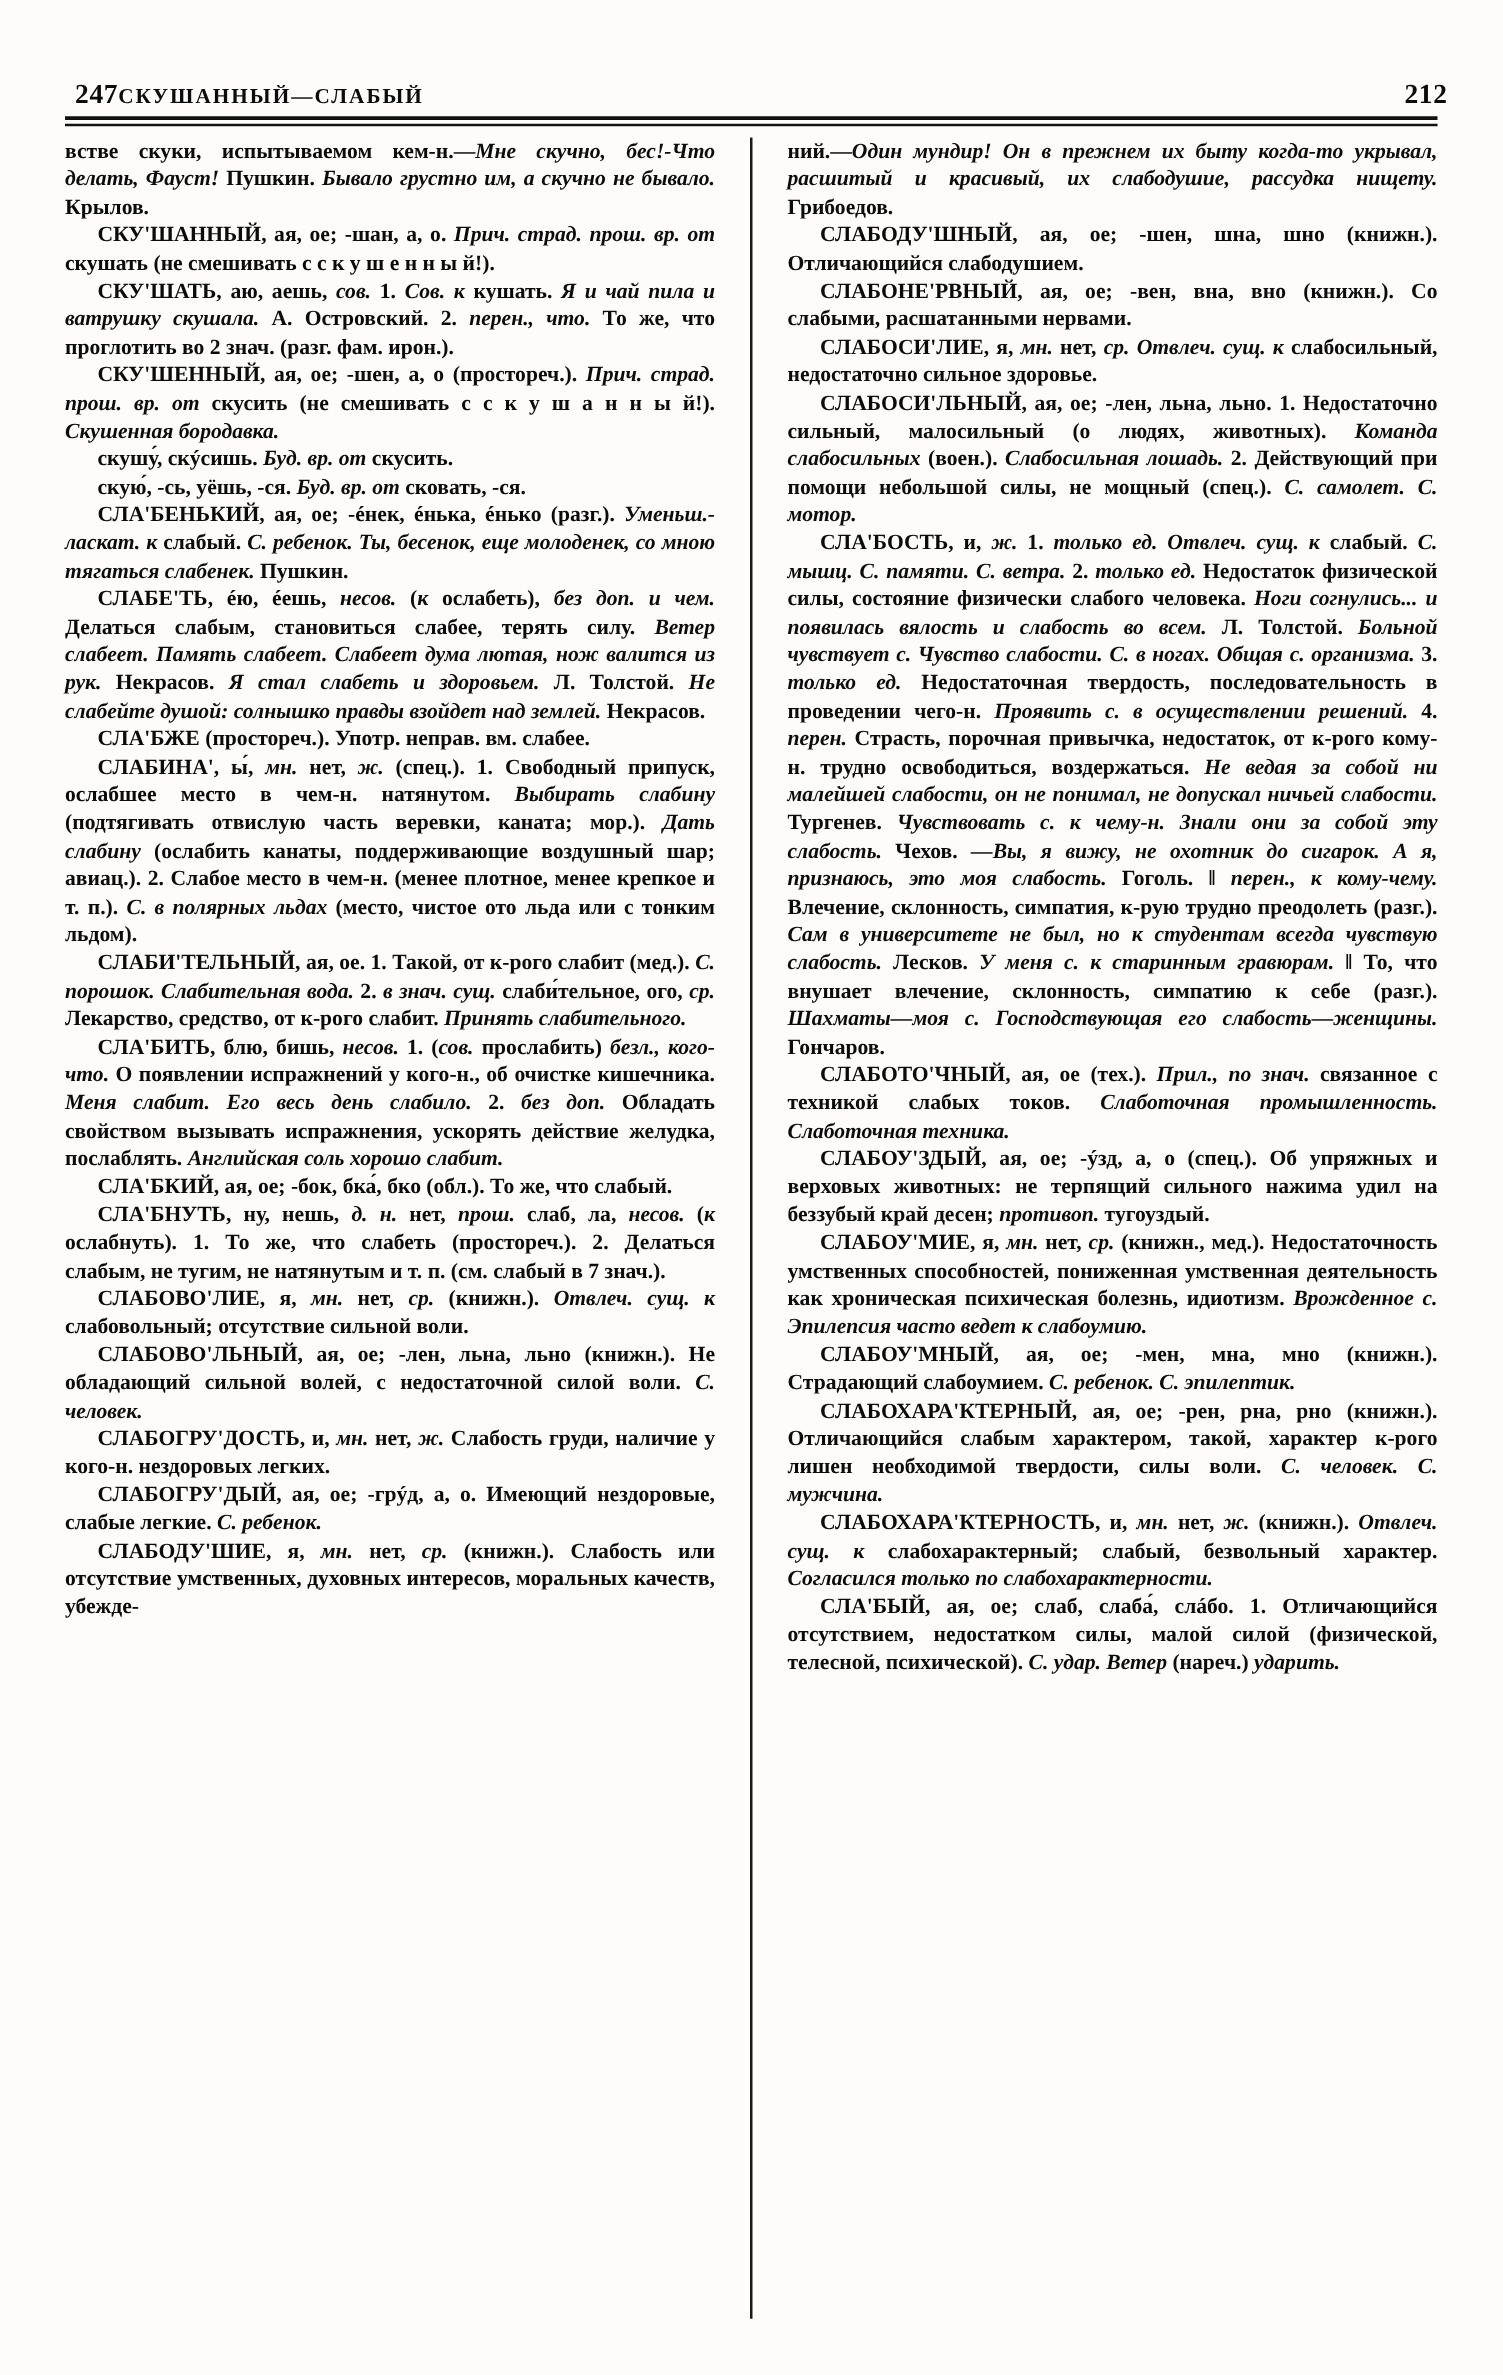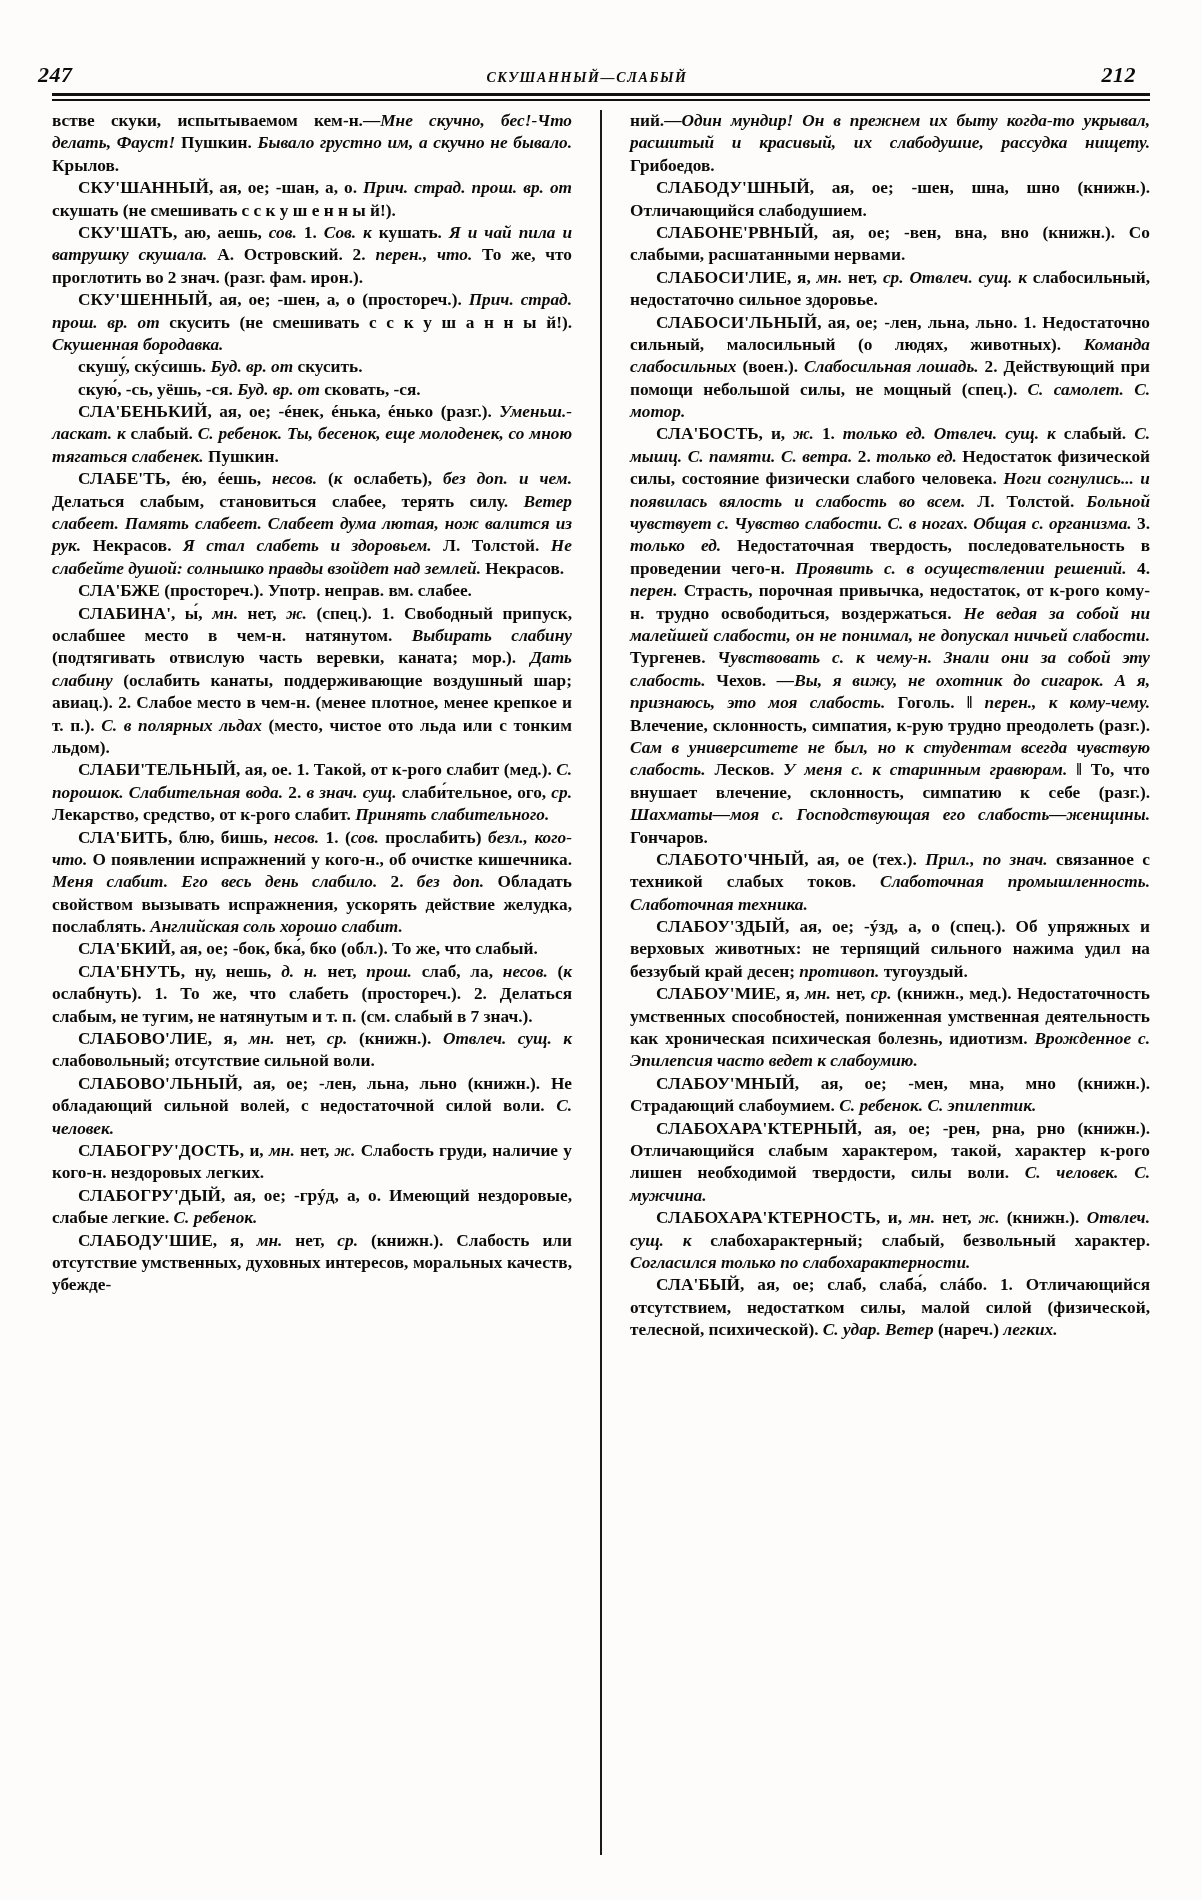--- a/index.html
+++ b/index.html
@@ -19,42 +19,40 @@
   .page {
     position: absolute;
     left: 0; top: 0;
     width: 1202px;
     height: 1900px;
     background: #fdfcfa;
   }
   
   .runhead {
     position: absolute;
-    left: 38px;
+    left: 60px;
     top: 52px;
     width: 1098px;
     height: 34px;
     display: flex;
     align-items: flex-end;
     justify-content: space-between;
-    font-style: italic;
   }
   .folio {
     font-weight: bold;
     font-size: 22px;
     letter-spacing: 0.5px;
     line-height: 1;
     font-family: "Liberation Serif", serif;
   }
   .runtitle {
     font-weight: bold;
-    font-size: 14px;
+    font-size: 17px;
     letter-spacing: 1.6px;
     line-height: 1;
-    text-align: center;
     flex: 1;
     padding-bottom: 1px;
   }
   .rule {
     position: absolute;
     left: 52px;
     width: 1098px;
   }
   .rule-thick {
     top: 93px;
@@ -152,17 +150,17 @@
         <p class="entry"><b>СЛАБОНЕ'РВНЫЙ,</b> ая, ое; -вен, вна, вно (книжн.). Со слабыми, расшатанными нервами.</p>
         <p class="entry"><b>СЛАБОСИ'ЛИЕ,</b> я, <i>мн.</i> нет, <i>ср.</i> <i>Отвлеч. сущ. к</i> слабосильный, недостаточно сильное здоровье.</p>
         <p class="entry"><b>СЛАБОСИ'ЛЬНЫЙ,</b> ая, ое; -лен, льна, льно. <b>1.</b> Недостаточно сильный, малосильный (о людях, животных). <i>Команда слабосильных</i> (воен.). <i>Слабосильная лошадь.</i> <b>2.</b> Действующий при помощи небольшой силы, не мощный (спец.). <i>С. самолет. С. мотор.</i></p>
         <p class="entry"><b>СЛА'БОСТЬ,</b> и, <i>ж.</i> <b>1.</b> <i>только ед. Отвлеч. сущ. к</i> слабый. <i>С. мышц. С. памяти. С. ветра.</i> <b>2.</b> <i>только ед.</i> Недостаток физической силы, состояние физически слабого человека. <i>Ноги согнулись... и появилась вялость и слабость во всем.</i> Л. Толстой. <i>Больной чувствует с. Чувство слабости. С. в ногах. Общая с. организма.</i> <b>3.</b> <i>только ед.</i> Недостаточная твердость, последовательность в проведении чего-н. <i>Проявить с. в осуществлении решений.</i> <b>4.</b> <i>перен.</i> Страсть, порочная привычка, недостаток, от к-рого кому-н. трудно освободиться, воздержаться. <i>Не ведая за собой ни малейшей слабости, он не понимал, не допускал ничьей слабости.</i> Тургенев. <i>Чувствовать с. к чему-н. Знали они за собой эту слабость.</i> Чехов. <i>—Вы, я вижу, не охотник до сигарок. А я, признаюсь, это моя слабость.</i> Гоголь. ‖ <i>перен., к кому-чему.</i> Влечение, склонность, симпатия, к-рую трудно преодолеть (разг.). <i>Сам в университете не был, но к студентам всегда чувствую слабость.</i> Лесков. <i>У меня с. к старинным гравюрам.</i> ‖ То, что внушает влечение, склонность, симпатию к себе (разг.). <i>Шахматы—моя с. Господствующая его слабость—женщины.</i> Гончаров.</p>
         <p class="entry"><b>СЛАБОТО'ЧНЫЙ,</b> ая, ое (тех.). <i>Прил., по знач.</i> связанное с техникой слабых токов. <i>Слаботочная промышленность. Слаботочная техника.</i></p>
         <p class="entry"><b>СЛАБОУ'ЗДЫЙ,</b> ая, ое; -ýзд, а, о (спец.). Об упряжных и верховых животных: не терпящий сильного нажима удил на беззубый край десен; <i>противоп.</i> тугоуздый.</p>
         <p class="entry"><b>СЛАБОУ'МИЕ,</b> я, <i>мн.</i> нет, <i>ср.</i> (книжн., мед.). Недостаточность умственных способностей, пониженная умственная деятельность как хроническая психическая болезнь, идиотизм. <i>Врожденное с. Эпилепсия часто ведет к слабоумию.</i></p>
         <p class="entry"><b>СЛАБОУ'МНЫЙ,</b> ая, ое; -мен, мна, мно (книжн.). Страдающий слабоумием. <i>С. ребенок. С. эпилептик.</i></p>
         <p class="entry"><b>СЛАБОХАРА'КТЕРНЫЙ,</b> ая, ое; -рен, рна, рно (книжн.). Отличающийся слабым характером, такой, характер к-рого лишен необходимой твердости, силы воли. <i>С. человек. С. мужчина.</i></p>
         <p class="entry"><b>СЛАБОХАРА'КТЕРНОСТЬ,</b> и, <i>мн.</i> нет, <i>ж.</i> (книжн.). <i>Отвлеч. сущ. к</i> слабохарактерный; слабый, безвольный характер. <i>Согласился только по слабохарактерности.</i></p>
-        <p class="entry"><b>СЛА'БЫЙ,</b> ая, ое; слаб, слаба́, слáбо. <b>1.</b> Отличающийся отсутствием, недостатком силы, малой силой (физической, телесной, психической). <i>С. удар. Ветер</i> (нареч.) <i>легких.</i></p>
+        <p class="entry"><b>СЛА'БЫЙ,</b> ая, ое; слаб, слаба́, слáбо. <b>1.</b> Отличающийся отсутствием, недостатком силы, малой силой (физической, телесной, психической). <i>С. удар. Ветер</i> (нареч.) <i>ударить.</i></p>
       </div>
   </div>
 
 </div>
 
 </body></html>

